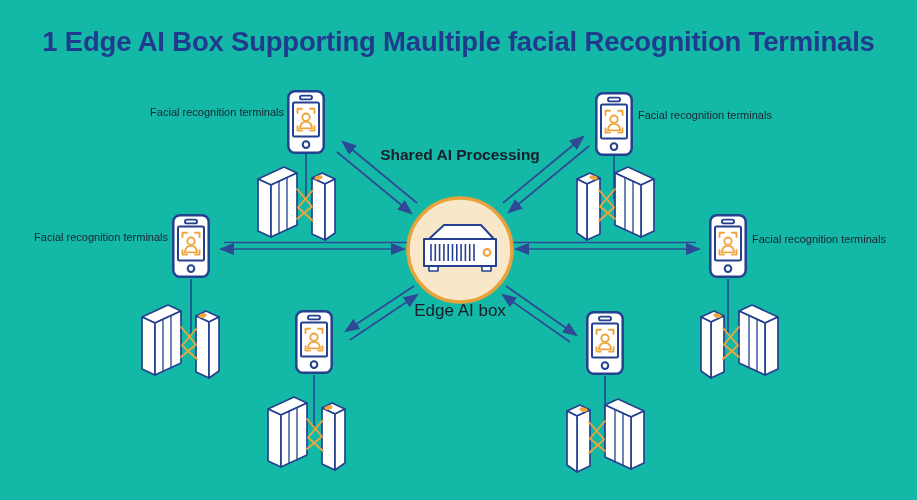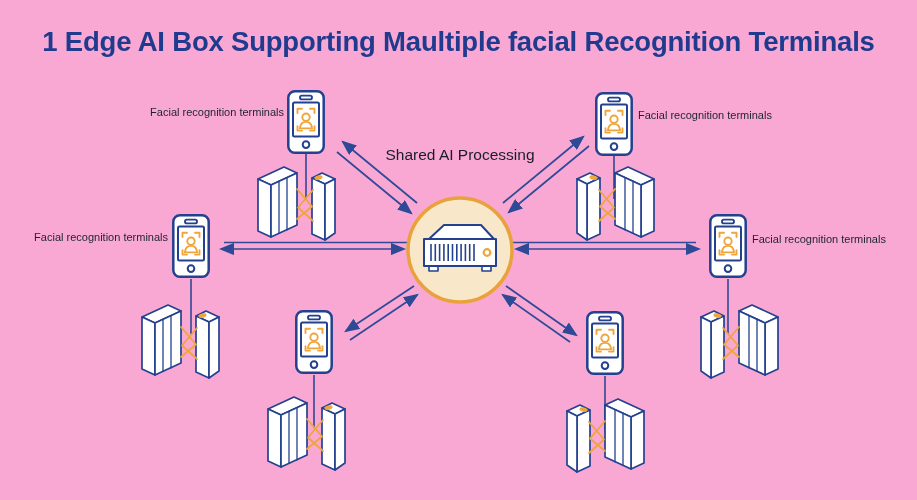--- a/index.html
+++ b/index.html
@@ -1,29 +1,29 @@
 <!DOCTYPE html>
 <html><head>
 <meta charset="utf-8">
 <style>
   html,body{margin:0;padding:0;background:#fff;}
   .canvas{
-    position:relative;width:917px;height:500px;background:#f9a8d4;
+    position:relative;width:917px;height:500px;background:#14b8a6;
     font-family:"Liberation Sans",sans-serif;overflow:hidden;
   }
   .title{
     position:absolute;left:0;top:26px;width:100%;text-align:center;
     font-size:27.5px;font-weight:700;color:#203b8e;letter-spacing:-0.2px;
   }
   .lbl{
     position:absolute;font-size:11px;line-height:1.16;color:#1b2330;
   }
   .lbl.right{text-align:right;}
   .shared-lbl{position:absolute;left:335px;top:146px;width:250px;text-align:center;
-    font-size:15.5px;color:#181d28;}
+    font-size:15.5px;color:#181d28;font-weight:bold;}
   .edgebox-lbl{position:absolute;left:375px;top:301px;width:170px;text-align:center;
     font-size:17px;color:#181d28;}
   svg.diagram{position:absolute;left:0;top:0;}
 </style>
 </head>
 <body>
 
 <div class="canvas">
 
   <div class="title">1 Edge AI Box Supporting Maultiple facial Recognition Terminals</div>
@@ -142,14 +142,15 @@
     <use href="#gate" transform="translate(262,388)"></use>
     <use href="#gate" transform="translate(650,390) scale(-1,1)"></use>
   </svg>
 
   <div class="lbl right" style="left:150px;top:106px;width:134px;">Facial recognition terminals</div>
   <div class="lbl" style="left:638px;top:109px;width:134px;">Facial recognition terminals</div>
   <div class="lbl right" style="left:34px;top:231px;width:134px;">Facial recognition terminals</div>
   <div class="lbl" style="left:752px;top:233px;width:134px;">Facial recognition terminals</div>
 
   <div class="shared-lbl">Shared AI Processing</div>
+  <div class="edgebox-lbl">Edge AI box</div>
 
 </div>
 
 </body></html>

